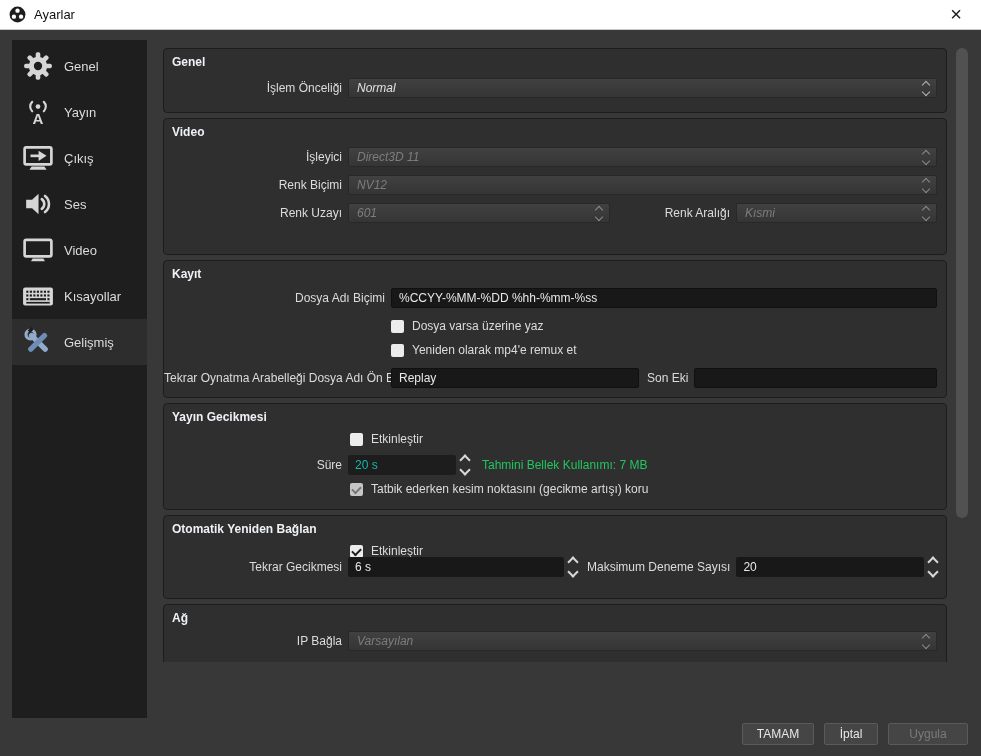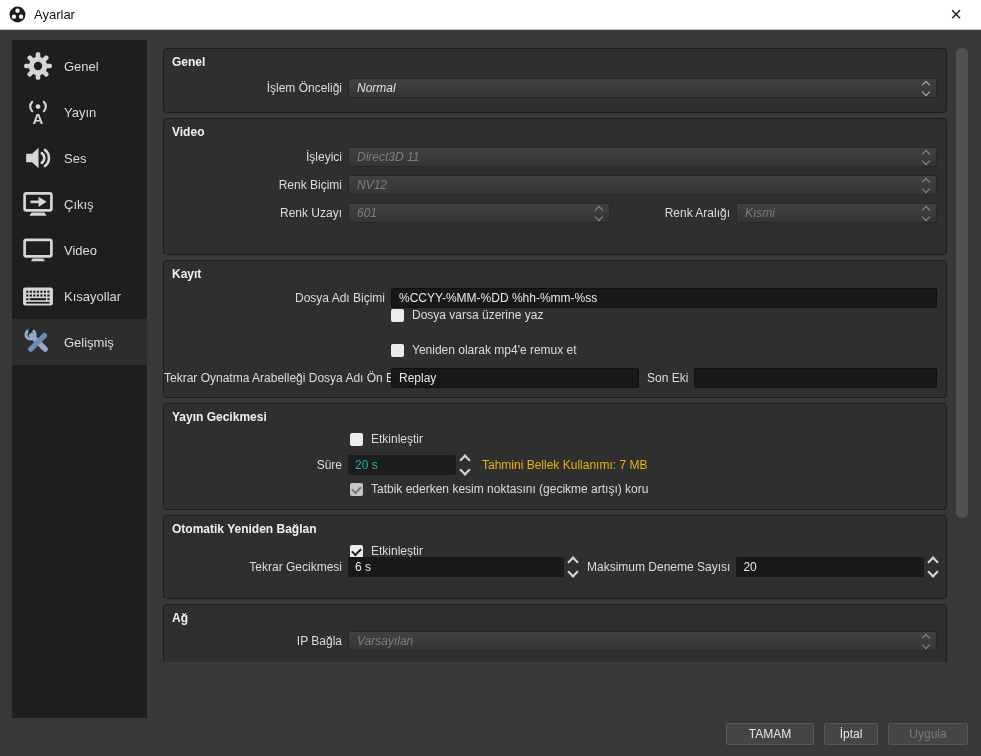--- a/index.html
+++ b/index.html
@@ -84,33 +84,33 @@
   
   .cbrow{position:absolute;height:16px;display:flex;align-items:center;gap:8px;}
   .cb{position:relative;width:13px;height:13px;background:#ececec;border-radius:2px;flex:none;}
   .cb.checked::after{
     content:'';position:absolute;left:2px;top:3px;width:7px;height:4px;
     border-left:2px solid #1c1c1c;border-bottom:2px solid #1c1c1c;transform:rotate(-45deg);
   }
   .cb.dimmed{background:#c6c6c6;}
   .cb.dimmed::after{border-color:#767676;}
   .cblabel{font-size:12px;color:#dcdcdc;white-space:nowrap;}
-  .inline-note{font-size:12px;color:#eab308;margin-left:13px;white-space:nowrap;}
+  .inline-note{font-size:12px;color:#22c55e;margin-left:13px;white-space:nowrap;}
   
   .scroll-thumb{
     position:absolute;left:956px;top:48px;width:12px;height:470px;
     background:#515151;border-radius:6px;
   }
   
   .footer{position:absolute;top:723px;right:13px;display:flex;gap:10px;}
   .btn{
     height:22px;background:#454545;border:1px solid #5a5a5a;border-radius:2px;
     color:#e6e6e6;font-size:12px;font-family:inherit;padding:0;cursor:default;
   }
-  .btn.ok{width:88px}.btn.cancel{width:54px}.btn.apply{width:80px;color:#7a7a7a;}
+  .btn.ok{width:72px}.btn.cancel{width:54px}.btn.apply{width:80px;color:#7a7a7a;}
 </style>
 </head>
 <body>
 
 <div class="titlebar">
   <span class="logo">
     <svg width="17" height="17" viewBox="0 0 18 18">
       <circle cx="9" cy="9" r="8.4" fill="#1d1d1d"></circle>
       <circle cx="9" cy="4.9" r="2.3" fill="#ffffff"></circle>
       <circle cx="5.2" cy="11.3" r="2.3" fill="#ffffff"></circle>
@@ -145,38 +145,38 @@
           <path d="M18.4 3.6 a6.2 6.2 0 0 1 0 8.8"></path>
         </g>
         <circle cx="13" cy="8" r="2.2" fill="#d6d6d6"></circle>
         <text x="13" y="24" font-size="14" font-weight="bold" fill="#d6d6d6" text-anchor="middle" font-family="Liberation Sans, sans-serif">A</text>
       </svg>
     </span>
     <span class="slabel">Yayın</span>
   </div>
   <div class="side-item">
     <span class="icn">
-      <svg width="28" height="26" viewBox="0 0 26 24">
-        <path d="M2 8 h5.5 l6 -5.5 v19 l-6 -5.5 H2 z" fill="#d6d6d6"></path>
-        <path d="M16.5 7.5 a5.5 5.5 0 0 1 0 9" stroke="#d6d6d6" stroke-width="2.4" fill="none" stroke-linecap="round"></path>
-        <path d="M19.5 4.5 a9.5 9.5 0 0 1 0 15" stroke="#d6d6d6" stroke-width="2.4" fill="none" stroke-linecap="round"></path>
-      </svg>
-    </span>
-    <span class="slabel">Ses</span>
-  </div>
-  <div class="side-item">
-    <span class="icn">
       <svg width="30" height="26" viewBox="0 0 28 24">
         <rect x="1.5" y="2" width="25" height="16" rx="1.5" stroke="#d6d6d6" stroke-width="2.5" fill="none"></rect>
         <path d="M8 20 h12 l2 3 h-16 z" fill="#d6d6d6"></path>
         <path d="M7 10 h9" stroke="#d6d6d6" stroke-width="2.5"></path>
         <path d="M14.5 5.2 L22 10 L14.5 14.8 z" fill="#d6d6d6"></path>
       </svg>
     </span>
     <span class="slabel">Çıkış</span>
+  </div>
+  <div class="side-item">
+    <span class="icn">
+      <svg width="28" height="26" viewBox="0 0 26 24">
+        <path d="M2 8 h5.5 l6 -5.5 v19 l-6 -5.5 H2 z" fill="#d6d6d6"></path>
+        <path d="M16.5 7.5 a5.5 5.5 0 0 1 0 9" stroke="#d6d6d6" stroke-width="2.4" fill="none" stroke-linecap="round"></path>
+        <path d="M19.5 4.5 a9.5 9.5 0 0 1 0 15" stroke="#d6d6d6" stroke-width="2.4" fill="none" stroke-linecap="round"></path>
+      </svg>
+    </span>
+    <span class="slabel">Ses</span>
   </div>
   <div class="side-item">
     <span class="icn">
       <svg width="30" height="24" viewBox="0 0 28 22">
         <rect x="1.5" y="1.5" width="25" height="15.5" rx="1.5" stroke="#d6d6d6" stroke-width="2.5" fill="none"></rect>
         <path d="M9 19 h10 l1.5 2.5 h-13 z" fill="#d6d6d6"></path>
       </svg>
     </span>
     <span class="slabel">Video</span>
   </div>
@@ -278,21 +278,21 @@
       </div>
     </div>
   </div>
 
   <div class="group g3">
     <div class="gtitle">Kayıt</div>
     <div class="row" style="top:27px;">
       <span class="lbl w2">Dosya Adı Biçimi</span>
       <input class="tinput" style="flex: 1 1 0%;" value="%CCYY-%MM-%DD %hh-%mm-%ss">
     </div>
-    <div class="cbrow" style="top:46px;left:227px;">
+    <div class="cbrow" style="top:57px;left:227px;">
       <span class="cb"></span>
       <span class="cblabel">Dosya varsa üzerine yaz</span>
     </div>
     <div class="cbrow" style="top:81px;left:227px;">
       <span class="cb"></span>
       <span class="cblabel">Yeniden olarak mp4'e remux et</span>
     </div>
     <div class="row" style="top:107px;">
       <span class="lbl w2">Tekrar Oynatma Arabelleği Dosya Adı Ön Eki</span>
       <input class="tinput fixed" style="width: 248px;" value="Replay">

